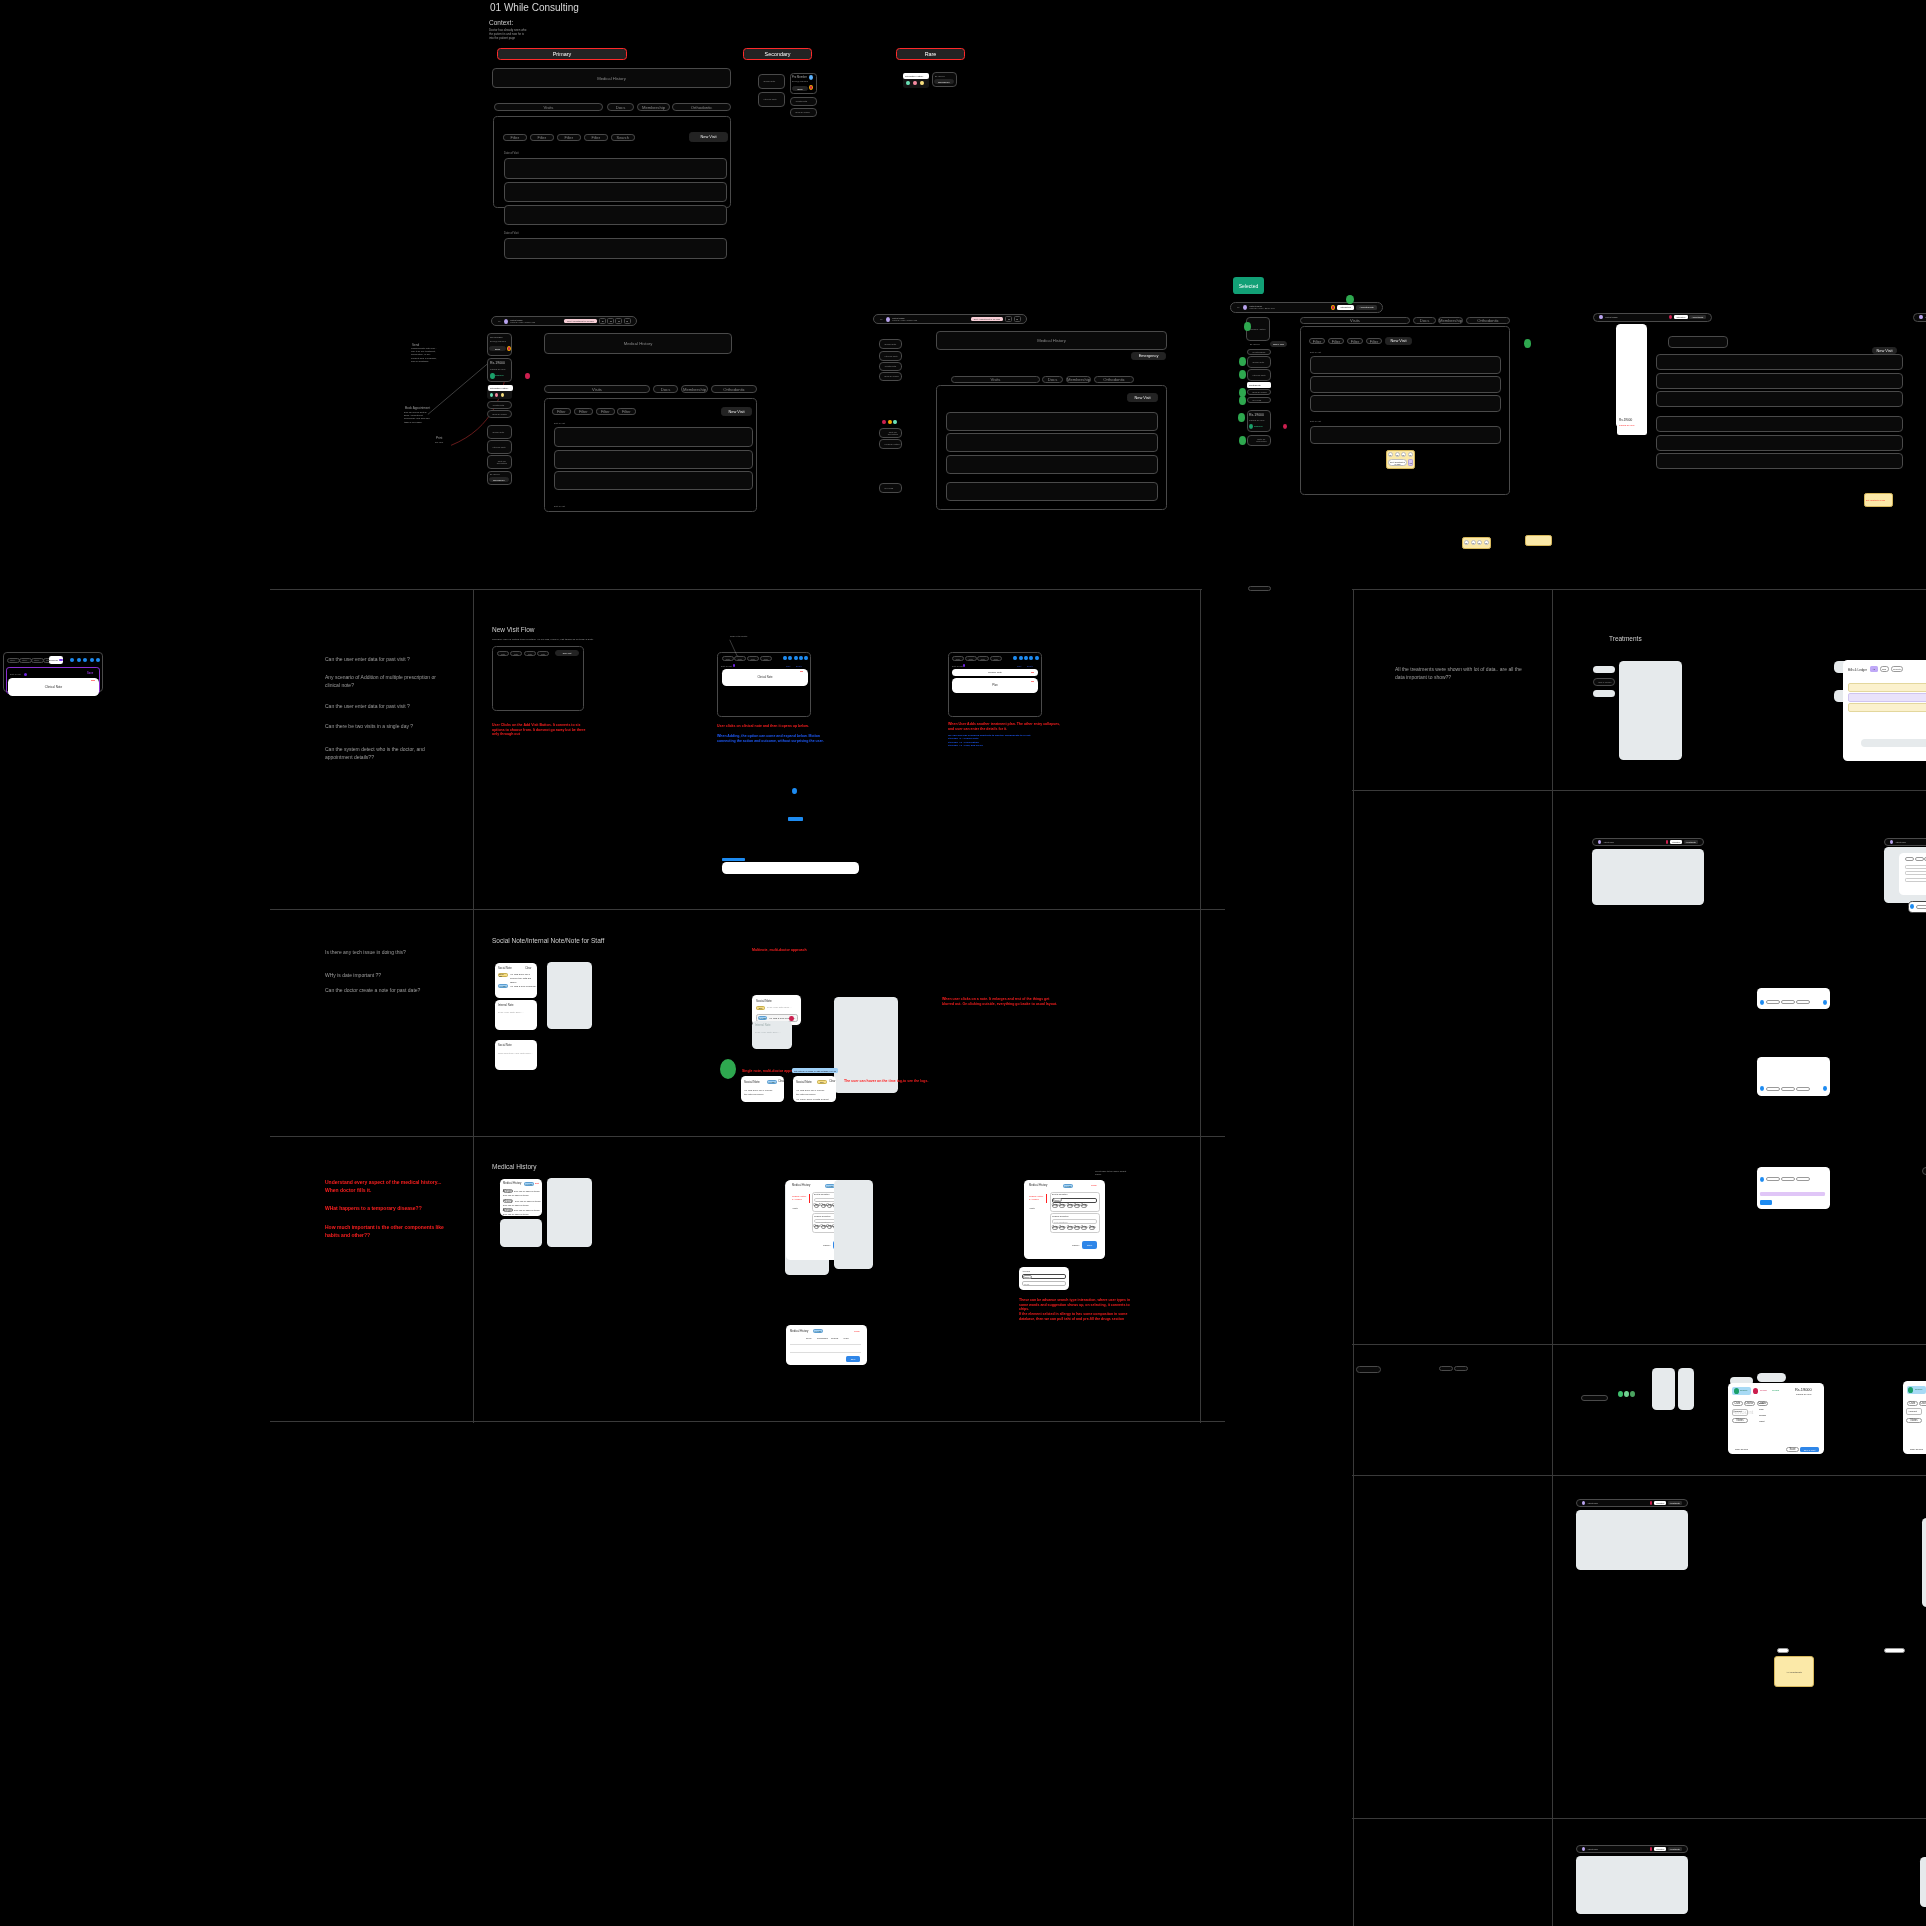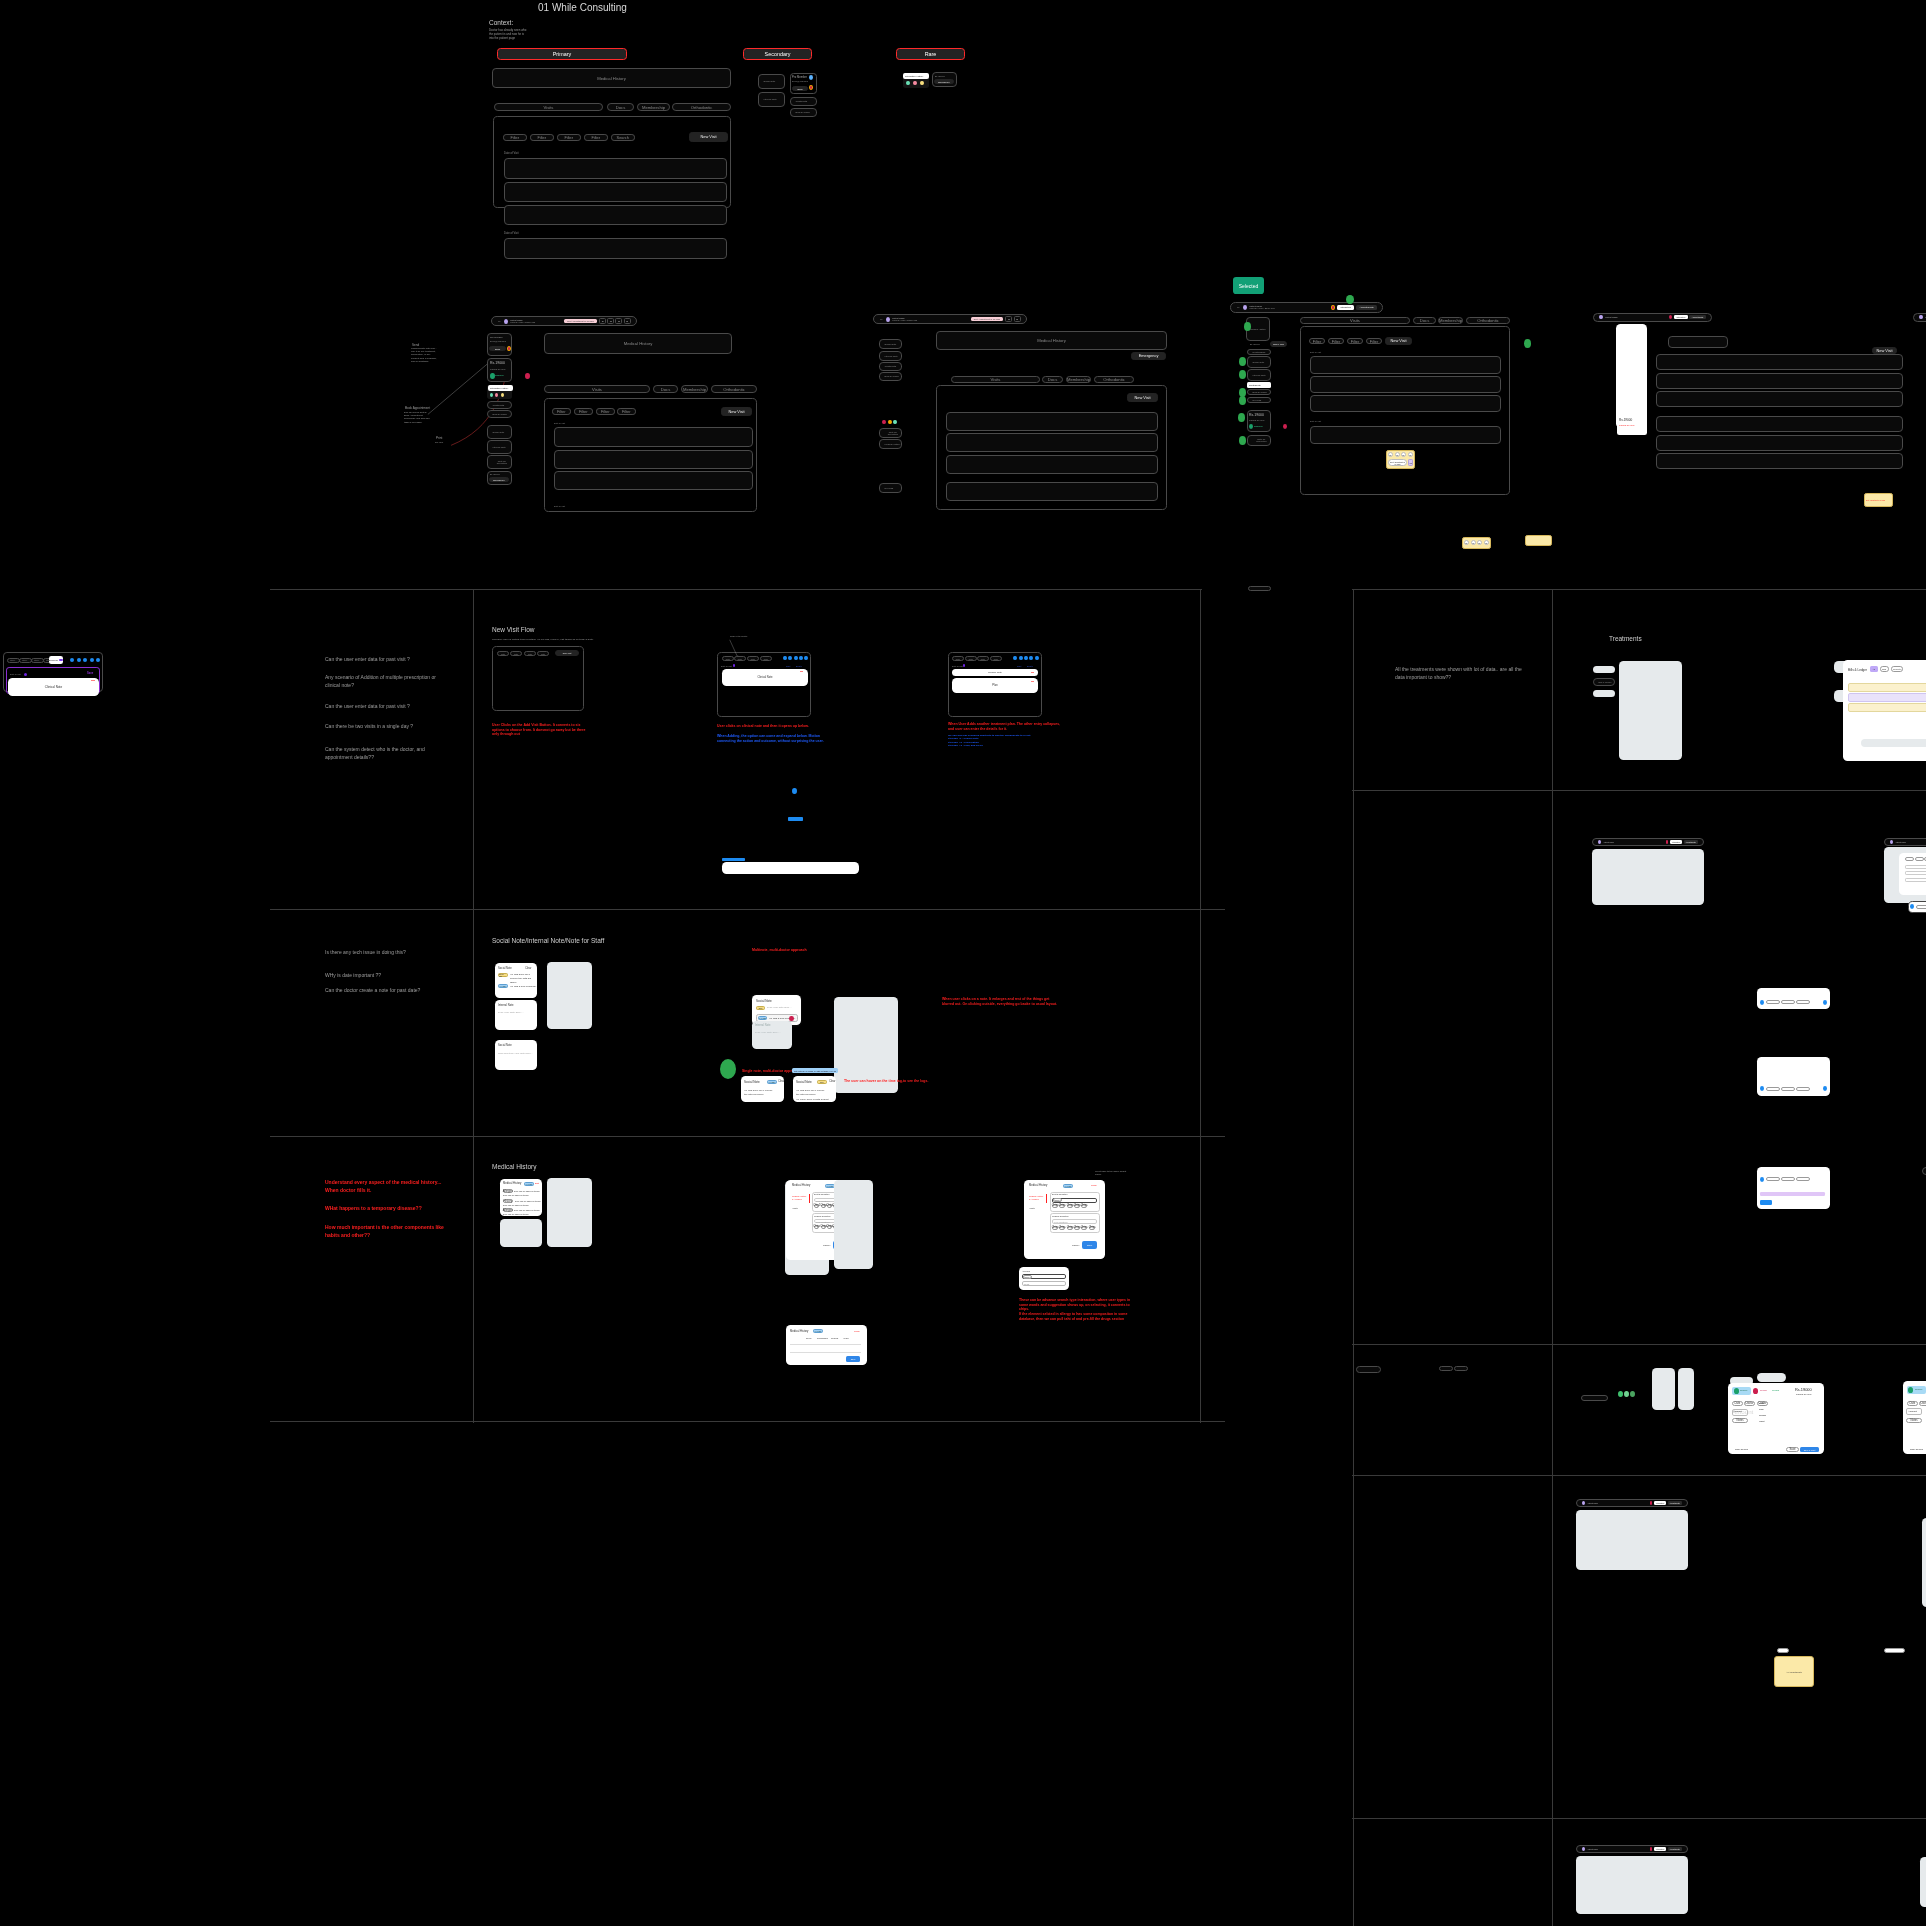--- a/index.html
+++ b/index.html
@@ -56,21 +56,21 @@
 
 <div class="sec-line" style="left:1352px;top:589px;width:959px;height:0.8px;"></div>
 <div class="sec-line" style="left:1352px;top:790px;width:959px;height:0.8px;"></div>
 <div class="sec-line" style="left:1352px;top:1344px;width:959px;height:0.8px;"></div>
 <div class="sec-line" style="left:1352px;top:1475px;width:959px;height:0.8px;"></div>
 <div class="sec-line" style="left:1352px;top:1818px;width:959px;height:0.8px;"></div>
 
 <div class="sec-line" style="left:1353px;top:589px;width:0.8px;height:1439px;"></div>
 <div class="sec-line" style="left:1552px;top:589px;width:0.8px;height:1439px;"></div>
 
-<div class="abs h-lg" style="left:490px;top:2.3px;margin-left:48px;">01 While Consulting</div>
+<div class="abs h-lg" style="left:490px;top:2.3px;">01 While Consulting</div>
 <div class="abs" style="left:489px;top:18.5px;font-size:6.5px;color:#cfcfcf;">Context:</div>
 <div class="abs note-grey" style="left:489px;top:28px;width:39px;font-size:2.9px;">Doctor has already seen who the patient is and now he is into the patient page</div>
 
 <div class="abs" style="left:497px;top:48px;width:130px;height:11.6px;background:#232323;border:0.8px solid #ff2a2a;border-radius:3.5px;display:flex;align-items:center;justify-content:center;">
   <span style="color:#fff;font-size:5.4px;">Primary</span>
 </div>
 <div class="abs" style="left:743px;top:48px;width:69px;height:11.6px;background:#232323;border:0.8px solid #ff2a2a;border-radius:3.5px;display:flex;align-items:center;justify-content:center;">
   <span style="color:#fff;font-size:5.4px;">Secondary</span>
 </div>
 <div class="abs" style="left:896px;top:48px;width:69px;height:11.6px;background:#232323;border:0.8px solid #ff2a2a;border-radius:3.5px;display:flex;align-items:center;justify-content:center;">

